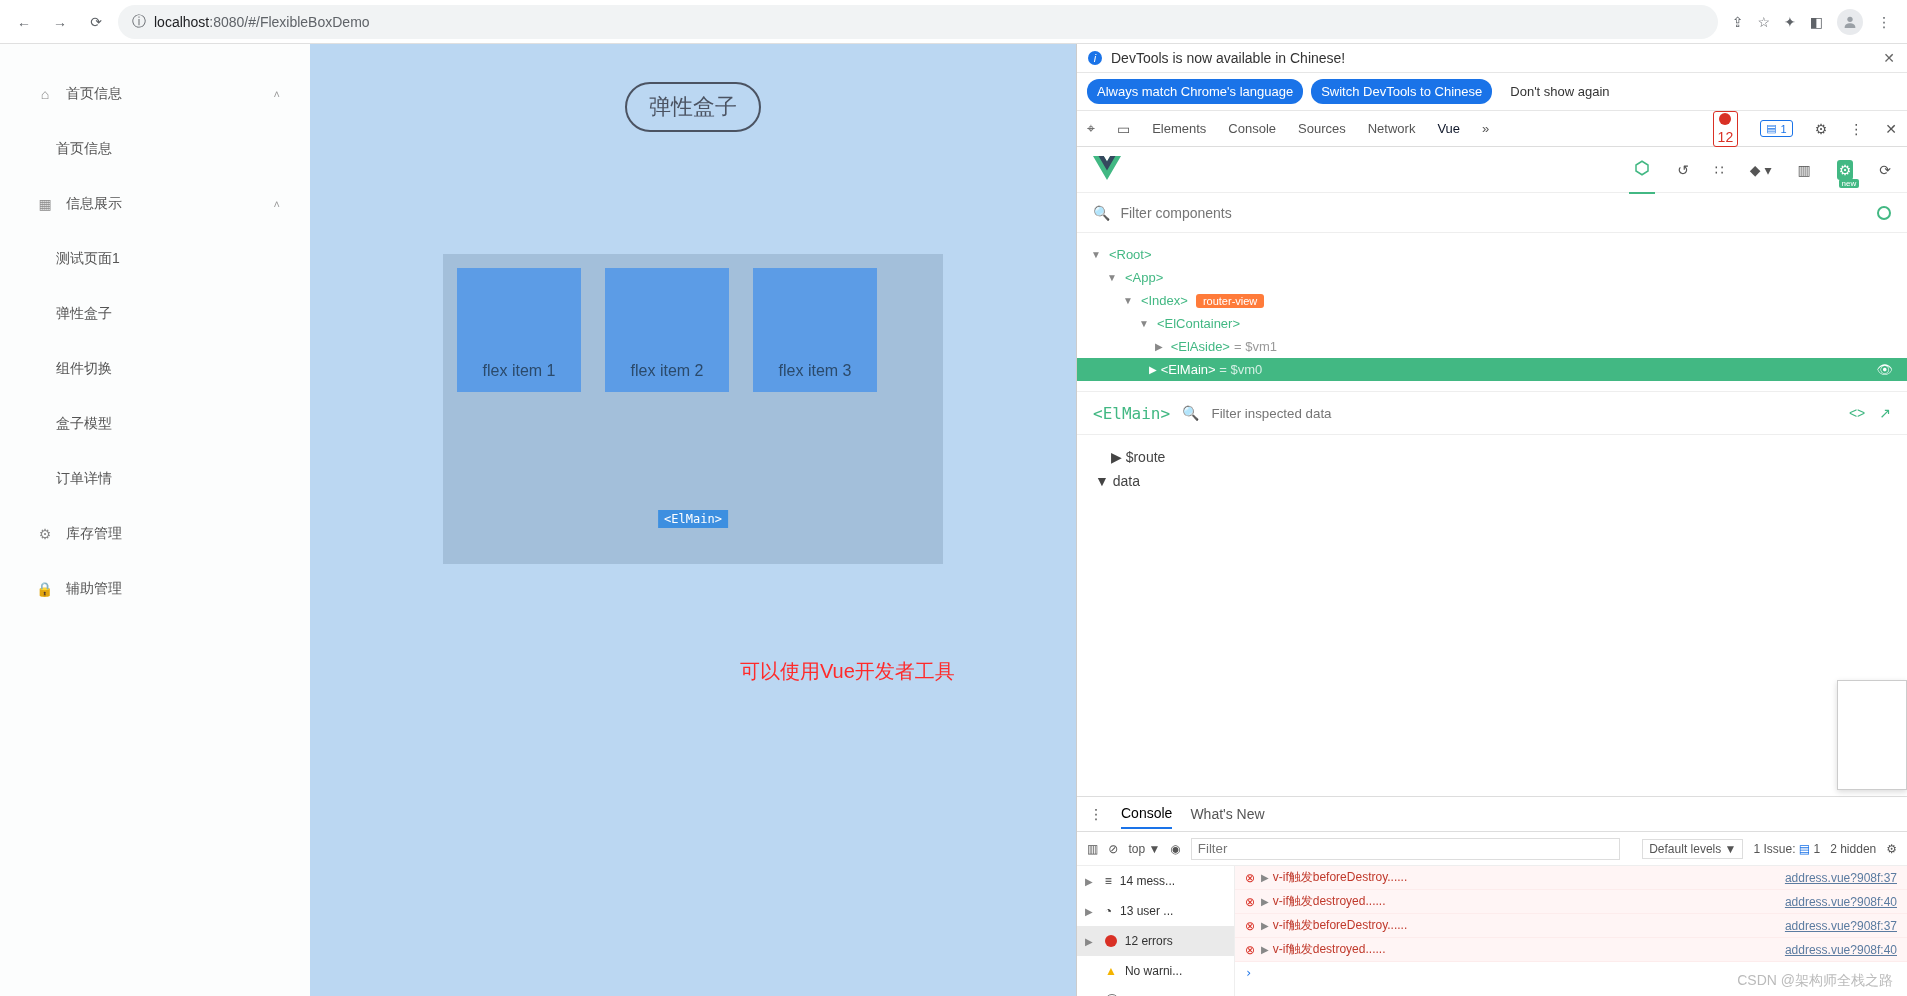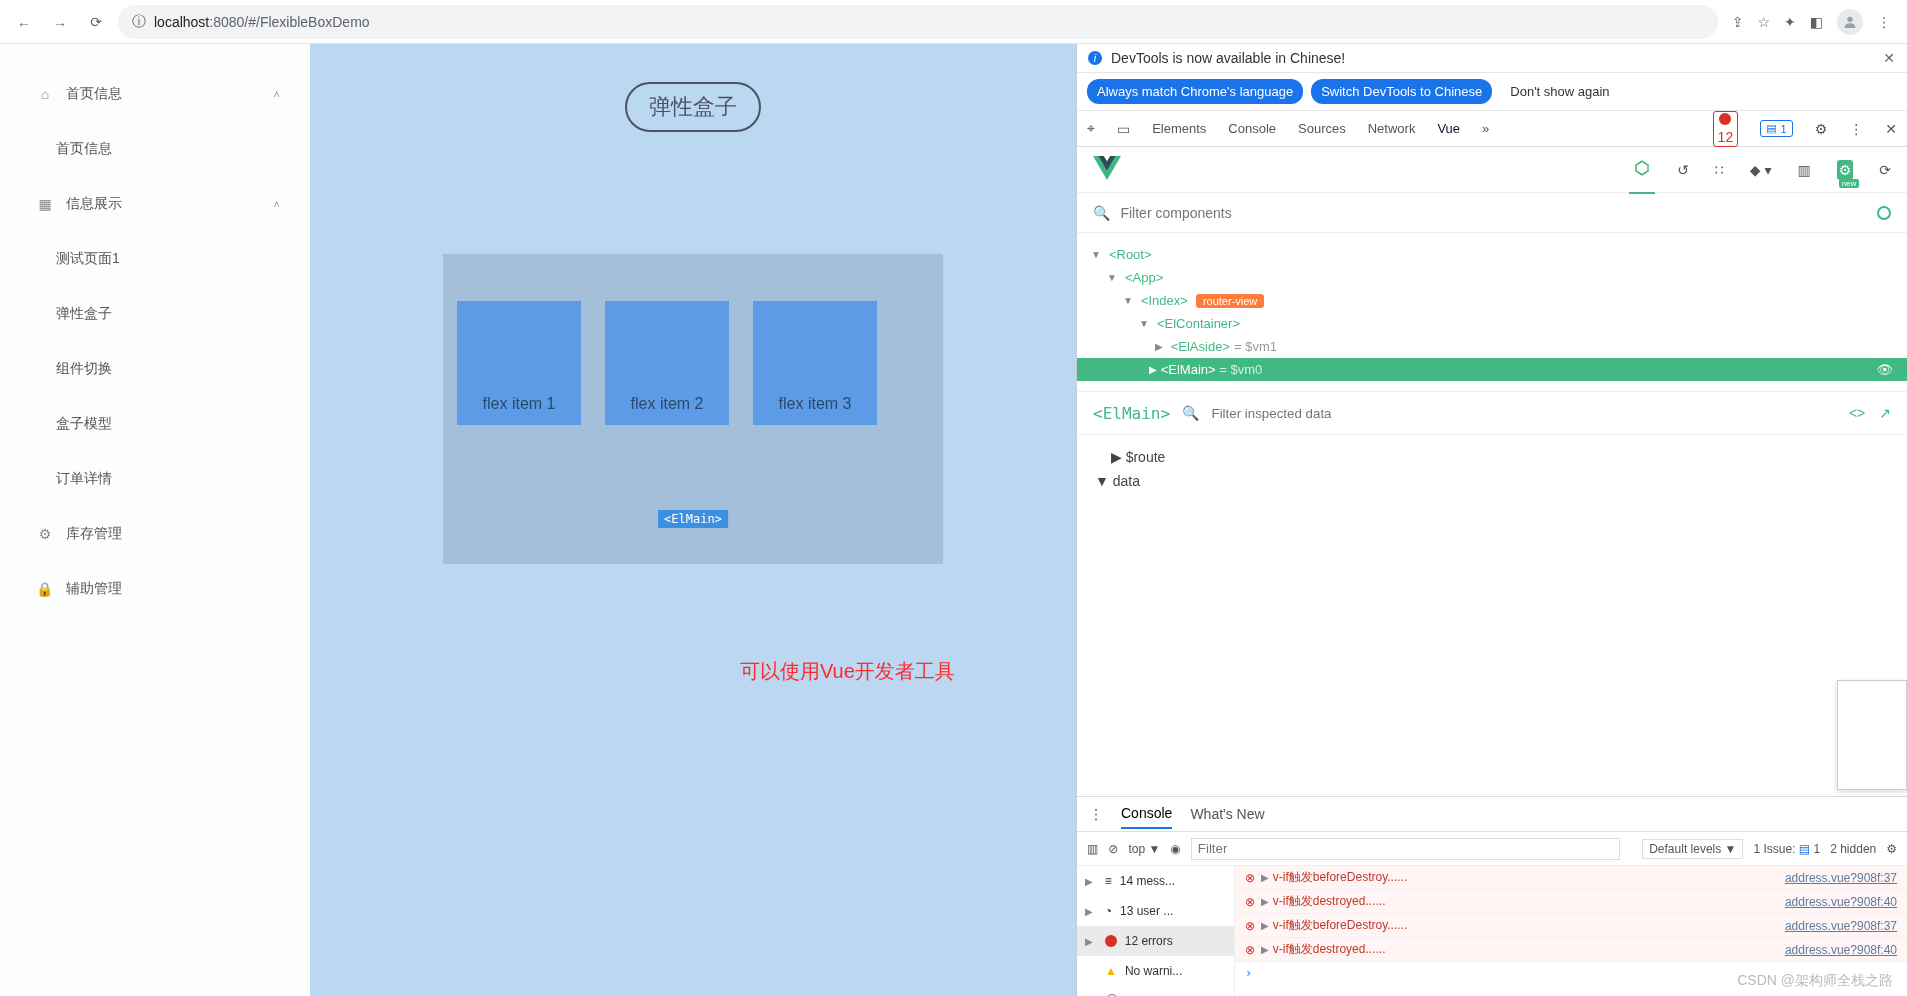--- a/index.html
+++ b/index.html
@@ -17,21 +17,21 @@
 .app-left { width:1076px; display:flex; }
 .sidebar { width:310px; background:#fcfdfd; padding-top:22px; }
 .menu-item { height:55px; display:flex; align-items:center; padding-left:36px; color:#555; gap:12px; cursor:pointer; }
 .menu-item.sub { padding-left:56px; }
 .menu-item .chev { margin-left:auto; margin-right:30px; color:#999; font-size:11px; }
 .ico { width:18px; height:18px; display:inline-flex; align-items:center; justify-content:center; color:#888; }
 
 .content { flex:1; background:#bbd7f2; position:relative; }
 .pill { position:absolute; top:38px; left:50%; transform:translateX(-50%); border:2px solid #4b5362; border-radius:25px; padding:8px 22px; font-size:22px; color:#4b5362; }
 .flex-container { position:absolute; top:210px; left:50%; transform:translateX(-50%); width:500px; height:310px; background:#a3bfda; display:flex; gap:24px; padding:14px; }
-.flex-item { width:124px; height:124px; background:#5c9ce6; color:#2b4a6b; display:flex; align-items:flex-end; justify-content:center; padding-bottom:12px; font-size:16px;margin-top:33px; }
+.flex-item { width:124px; height:124px; background:#5c9ce6; color:#2b4a6b; display:flex; align-items:flex-end; justify-content:center; padding-bottom:12px; font-size:16px; }
 .elmain-tag { position:absolute; bottom:36px; left:50%; transform:translateX(-50%); background:#3d8fe0; color:#fff; font-family:monospace; font-size:12px; padding:2px 6px; }
 .red-note { position:absolute; top:614px; left:430px; color:#ff2a2a; font-size:20px; }
 
 .devtools { width:831px; border-left:1px solid #ccc; display:flex; flex-direction:column; background:#fff; }
 .info-bar { display:flex; align-items:center; padding:6px 10px; gap:8px; border-bottom:1px solid #e6e6e6; position:relative; }
 .info-bar .close-x { position:absolute; right:12px; color:#666; cursor:pointer; }
 .btn-bar { display:flex; align-items:center; padding:6px 10px; gap:8px; border-bottom:1px solid #e6e6e6; }
 .blue-btn { background:#1a73e8; color:#fff; padding:5px 10px; border-radius:12px; font-size:13px; cursor:pointer; }
 .plain-btn { color:#333; padding:5px 10px; font-size:13px; cursor:pointer; }
 .tab-bar { display:flex; align-items:center; height:36px; border-bottom:1px solid #ddd; padding:0 10px; gap:22px; color:#555; }

